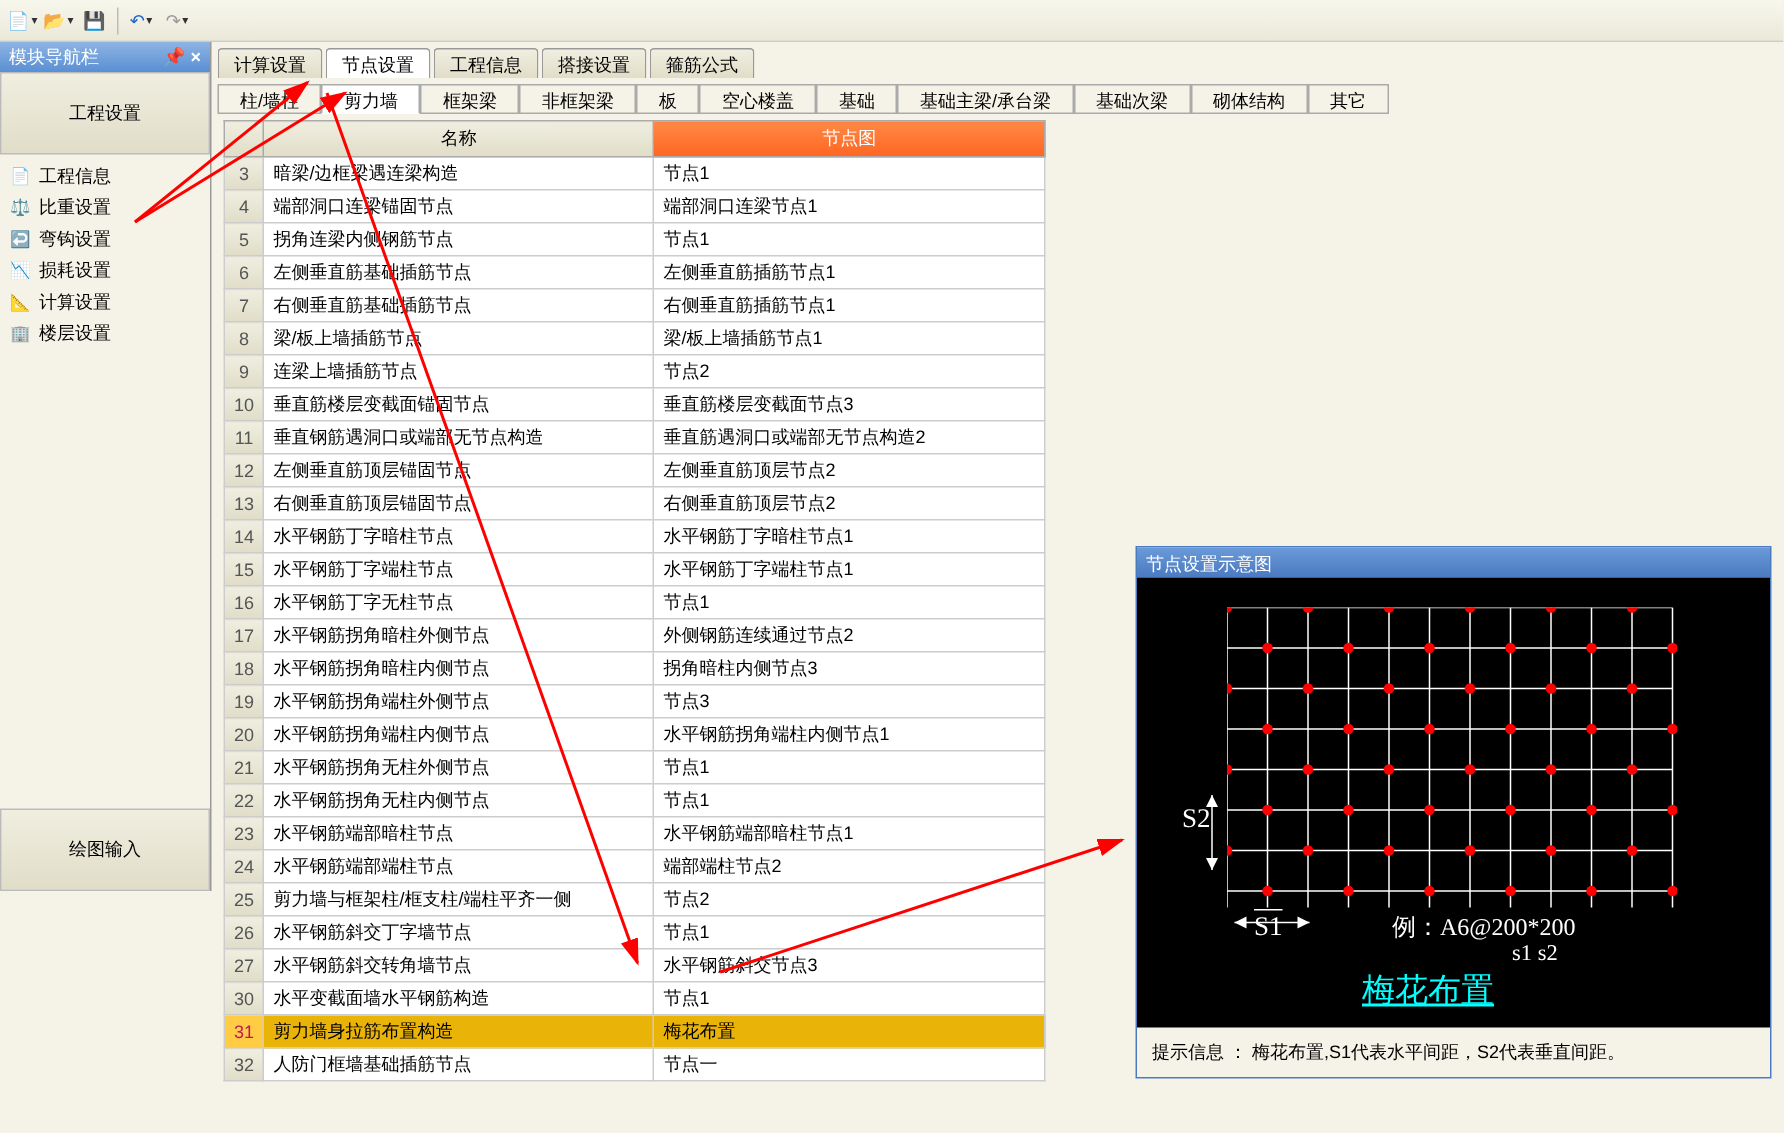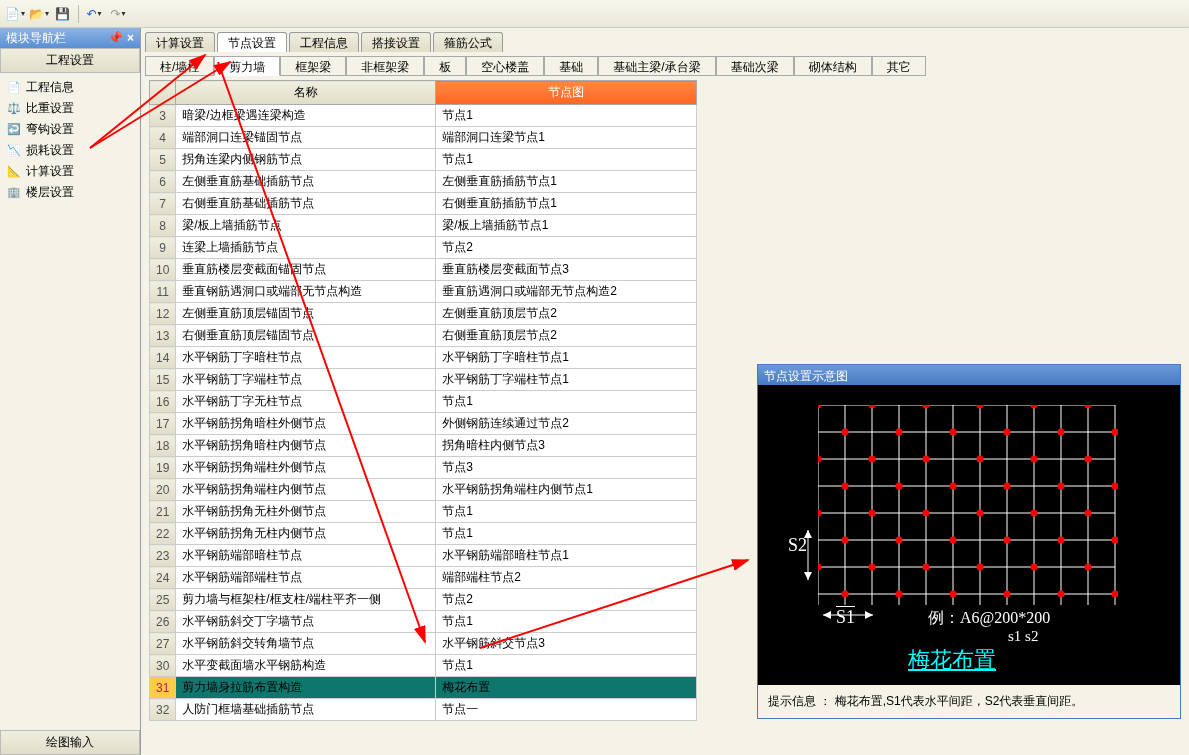--- a/index.html
+++ b/index.html
@@ -5,25 +5,25 @@
 * { box-sizing: border-box; margin: 0; padding: 0; }
 body { font-family: "Microsoft YaHei", SimSun, sans-serif; font-size: 12px; background: #f5f3e7; width: 1189px; height: 755px; position: relative; overflow: hidden; }
 
 
 .toolbar { height: 28px; background: linear-gradient(#f8f7ed, #eae8d8); border-bottom: 1px solid #ccc; display: flex; align-items: center; padding: 0 4px; gap: 2px; }
 .tool-btn { width: 22px; height: 22px; display: flex; align-items: center; justify-content: center; border: 1px solid transparent; cursor: pointer; }
 .tool-sep { width: 1px; height: 18px; background: #bbb; margin: 0 2px; }
 .dropdown-arrow { font-size: 8px; color: #333; margin-left: 1px; }
 
 
-.left-panel { position: absolute; left: 0; top: 28px; width: 141px; height: 727px; background: #f5f3e7; border-right: 1px solid #999; }
+.left-panel { position: absolute; left: 0; top: 28px; width: 141px; height: 566px; background: #f5f3e7; border-right: 1px solid #999; }
 .panel-title { background: linear-gradient(#8eb4e3, #5a8fd4); color: #fff; padding: 3px 6px; display: flex; justify-content: space-between; align-items: center; height: 20px; }
 .panel-title .x { cursor: pointer; font-weight: bold; }
 .panel-title .pin { cursor: pointer; }
-.section-header { background: linear-gradient(#f0eee0, #e0ddc8); border: 1px solid #bbb; text-align: center; padding: 3px 0; cursor: pointer; }
+.section-header { background: linear-gradient(#f0eee0, #e0ddc8); border: 1px solid #bbb; text-align: center; padding: 18px 0; cursor: pointer; }
 .tree { padding: 4px 2px; }
 .tree-item { display: flex; align-items: center; padding: 2px 4px; gap: 4px; cursor: pointer; }
 .tree-icon { width: 16px; height: 16px; display: inline-flex; align-items: center; justify-content: center; font-size: 11px; }
 .bottom-section { position: absolute; bottom: 0; width: 100%; }
 
 
 .main { position: absolute; left: 141px; top: 28px; right: 0; bottom: 0; }
 .tabs-row1 { display: flex; gap: 2px; padding: 4px 4px 0; height: 24px; }
 .tabs-row2 { display: flex; padding: 4px 4px 0; height: 24px; }
 .tab { border: 1px solid #999; border-bottom: none; padding: 2px 10px; background: linear-gradient(#f0eee0,#e0ddc8); cursor: pointer; border-radius: 3px 3px 0 0; font-size: 12px; }
@@ -32,21 +32,21 @@
 .subtab.active { background: #fff; border-bottom: 1px solid #fff; }
 
 
 .table-wrap { margin: 4px 8px 0 8px; width: 548px; }
 table { border-collapse: collapse; width: 100%; background: #fff; }
 th { background: linear-gradient(#f0eee0,#e0ddc8); border: 1px solid #aaa; padding: 3px; font-weight: normal; font-size: 12px; }
 th.h1 { width: 260px; }
 th.h2 { background: linear-gradient(#ff8844,#ff6622); color: #fff; }
 td { border: 1px solid #ccc; padding: 2px 6px; font-size: 12px; height: 19px; }
 td.rownum { background: linear-gradient(#f0eee0,#e0ddc8); text-align: center; width: 22px; color: #555; }
-tr.selected td { background: #0f766e; }
+tr.selected td { background: #eab308; }
 tr.selected td.rownum { background: #ffcc44; color: #be185d; }
 
 
 .preview { position: absolute; right: 8px; top: 336px; width: 424px; border: 1px solid #4a7ac0; background: #fff; }
 .preview-title { background: linear-gradient(#6a9ad8,#4a7ac0); color: #fff; padding: 3px 6px; height: 20px; }
 .diagram { background: #000; height: 300px; position: relative; }
 svg.grid { position: absolute; left: 60px; top: 20px; }
 .diag-label { position: absolute; color: #fff; font-size: 18px; font-family: "Times New Roman", serif; }
 .diag-cyan { color: #00ffff; text-decoration: underline; font-size: 22px; }
 .hint { padding: 8px 10px; font-size: 12px; background: #f5f3e7; }

